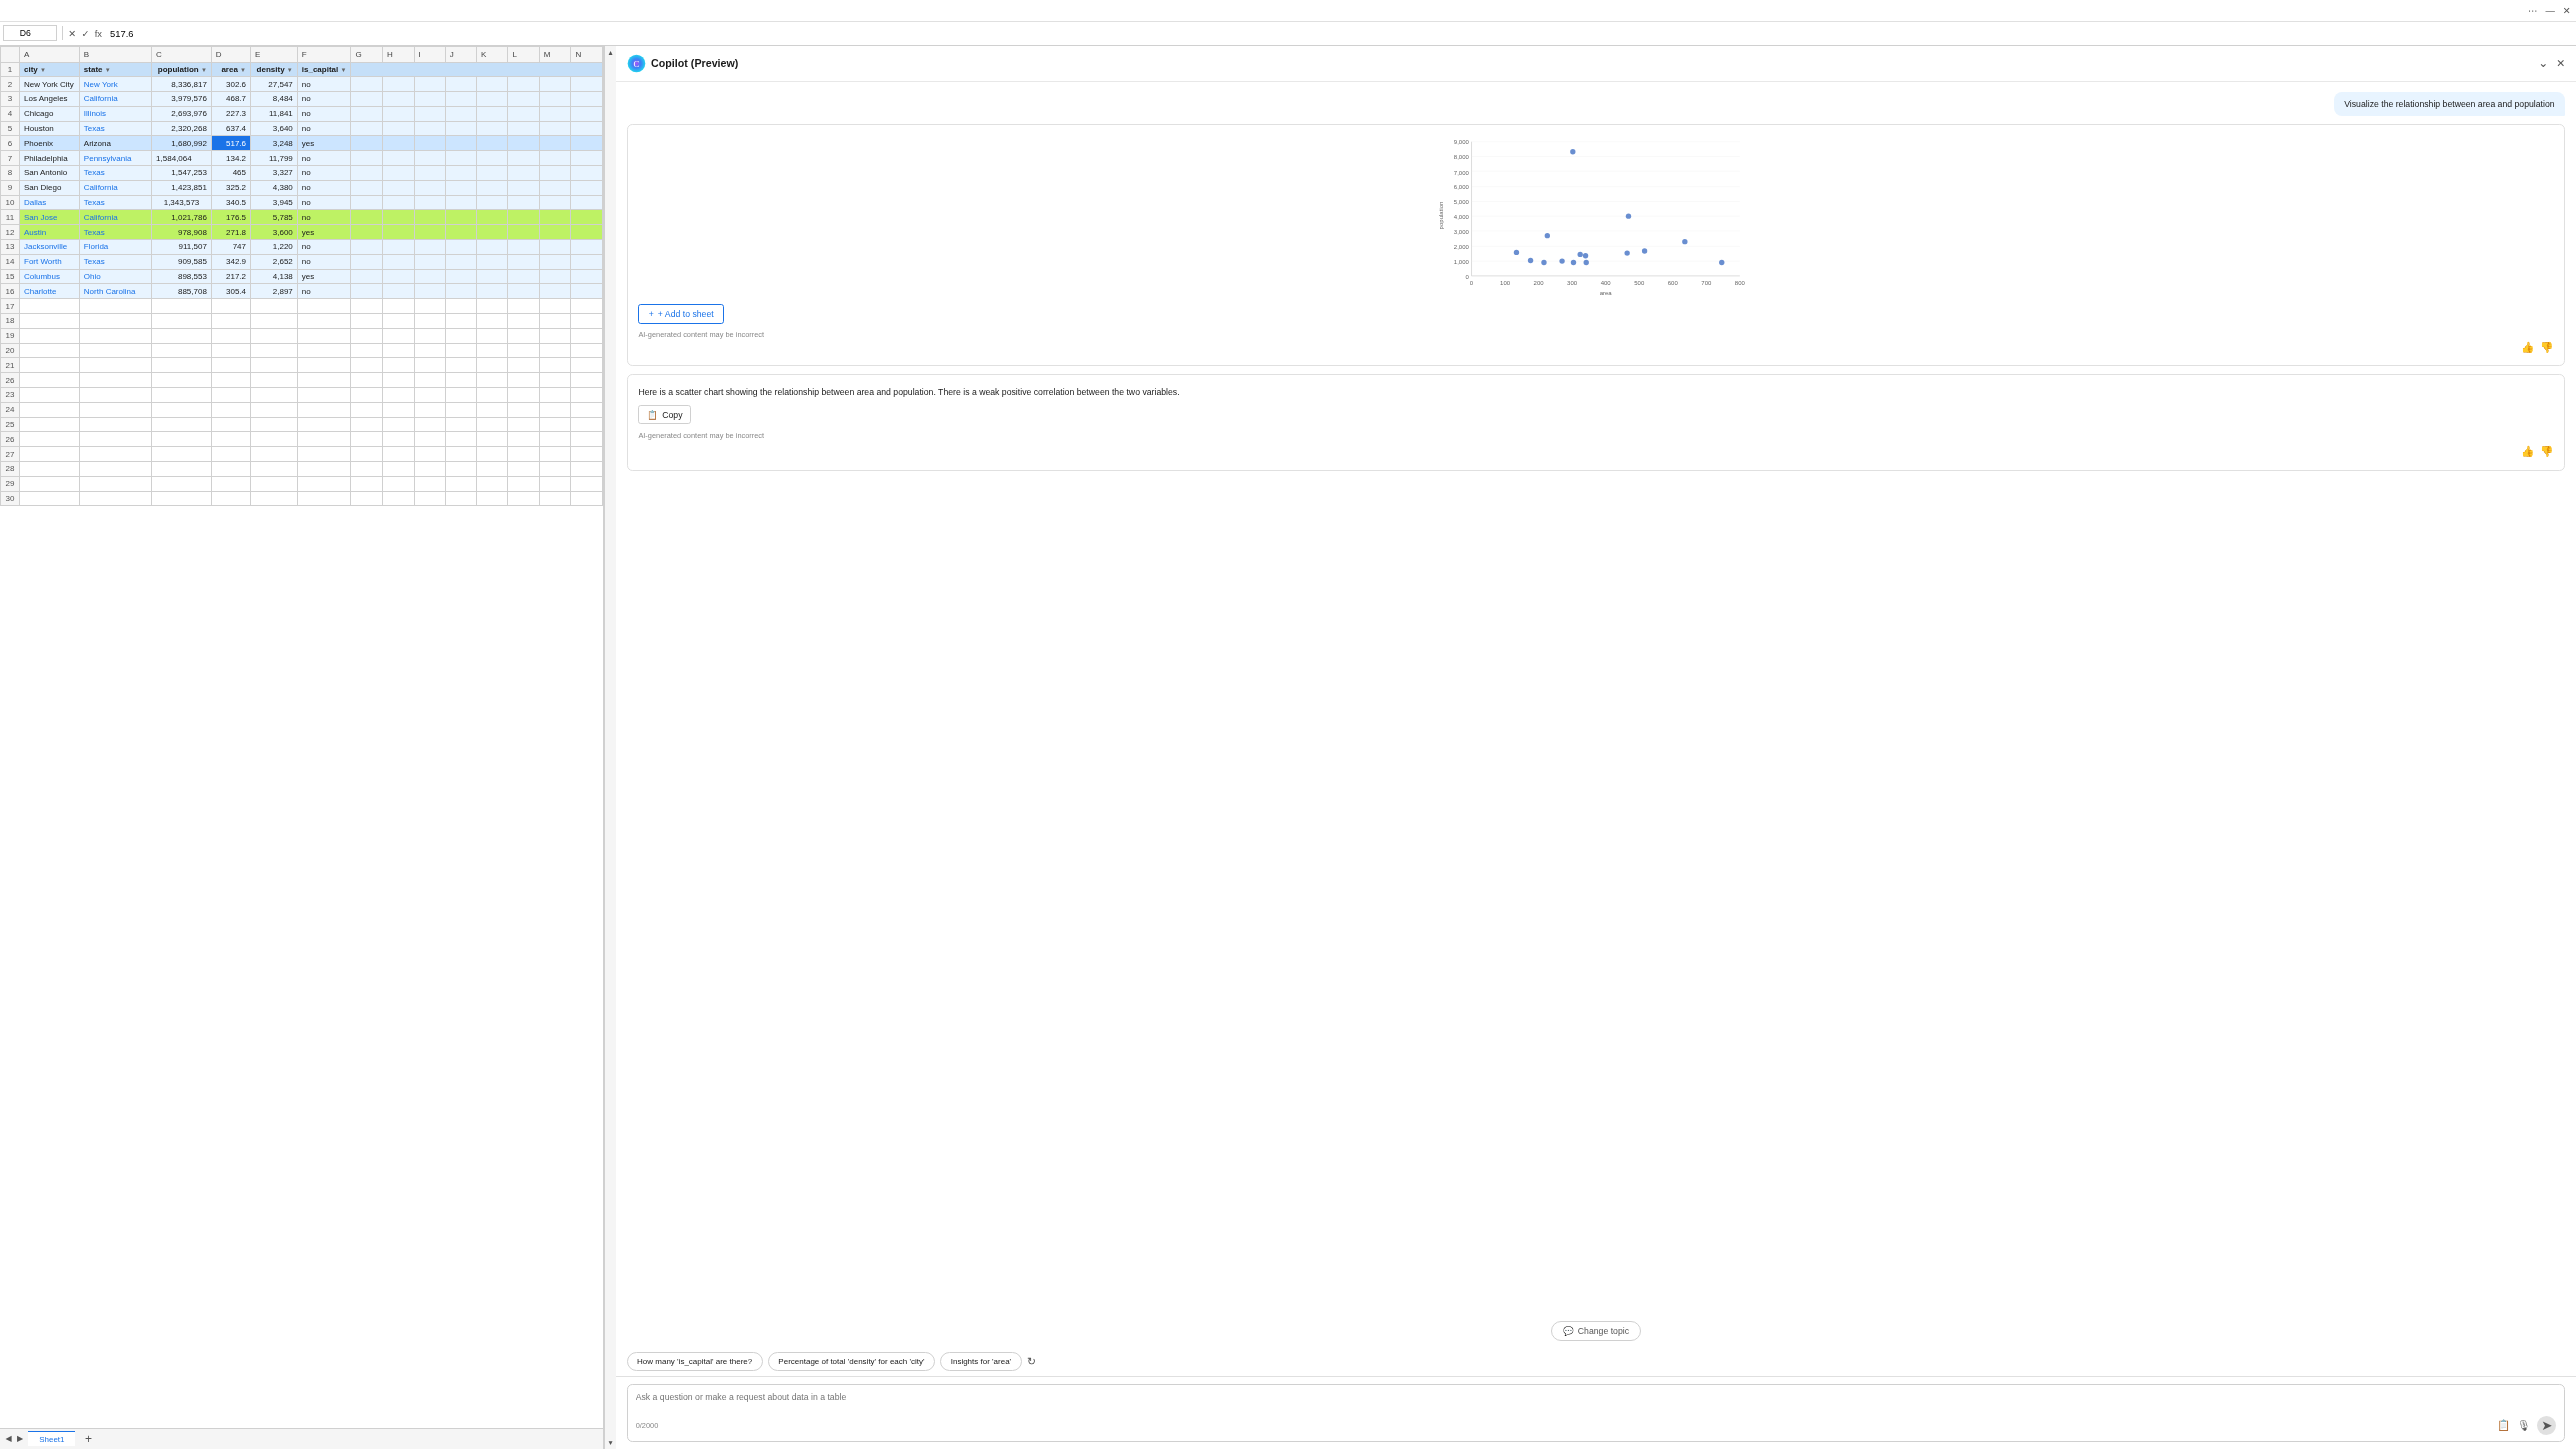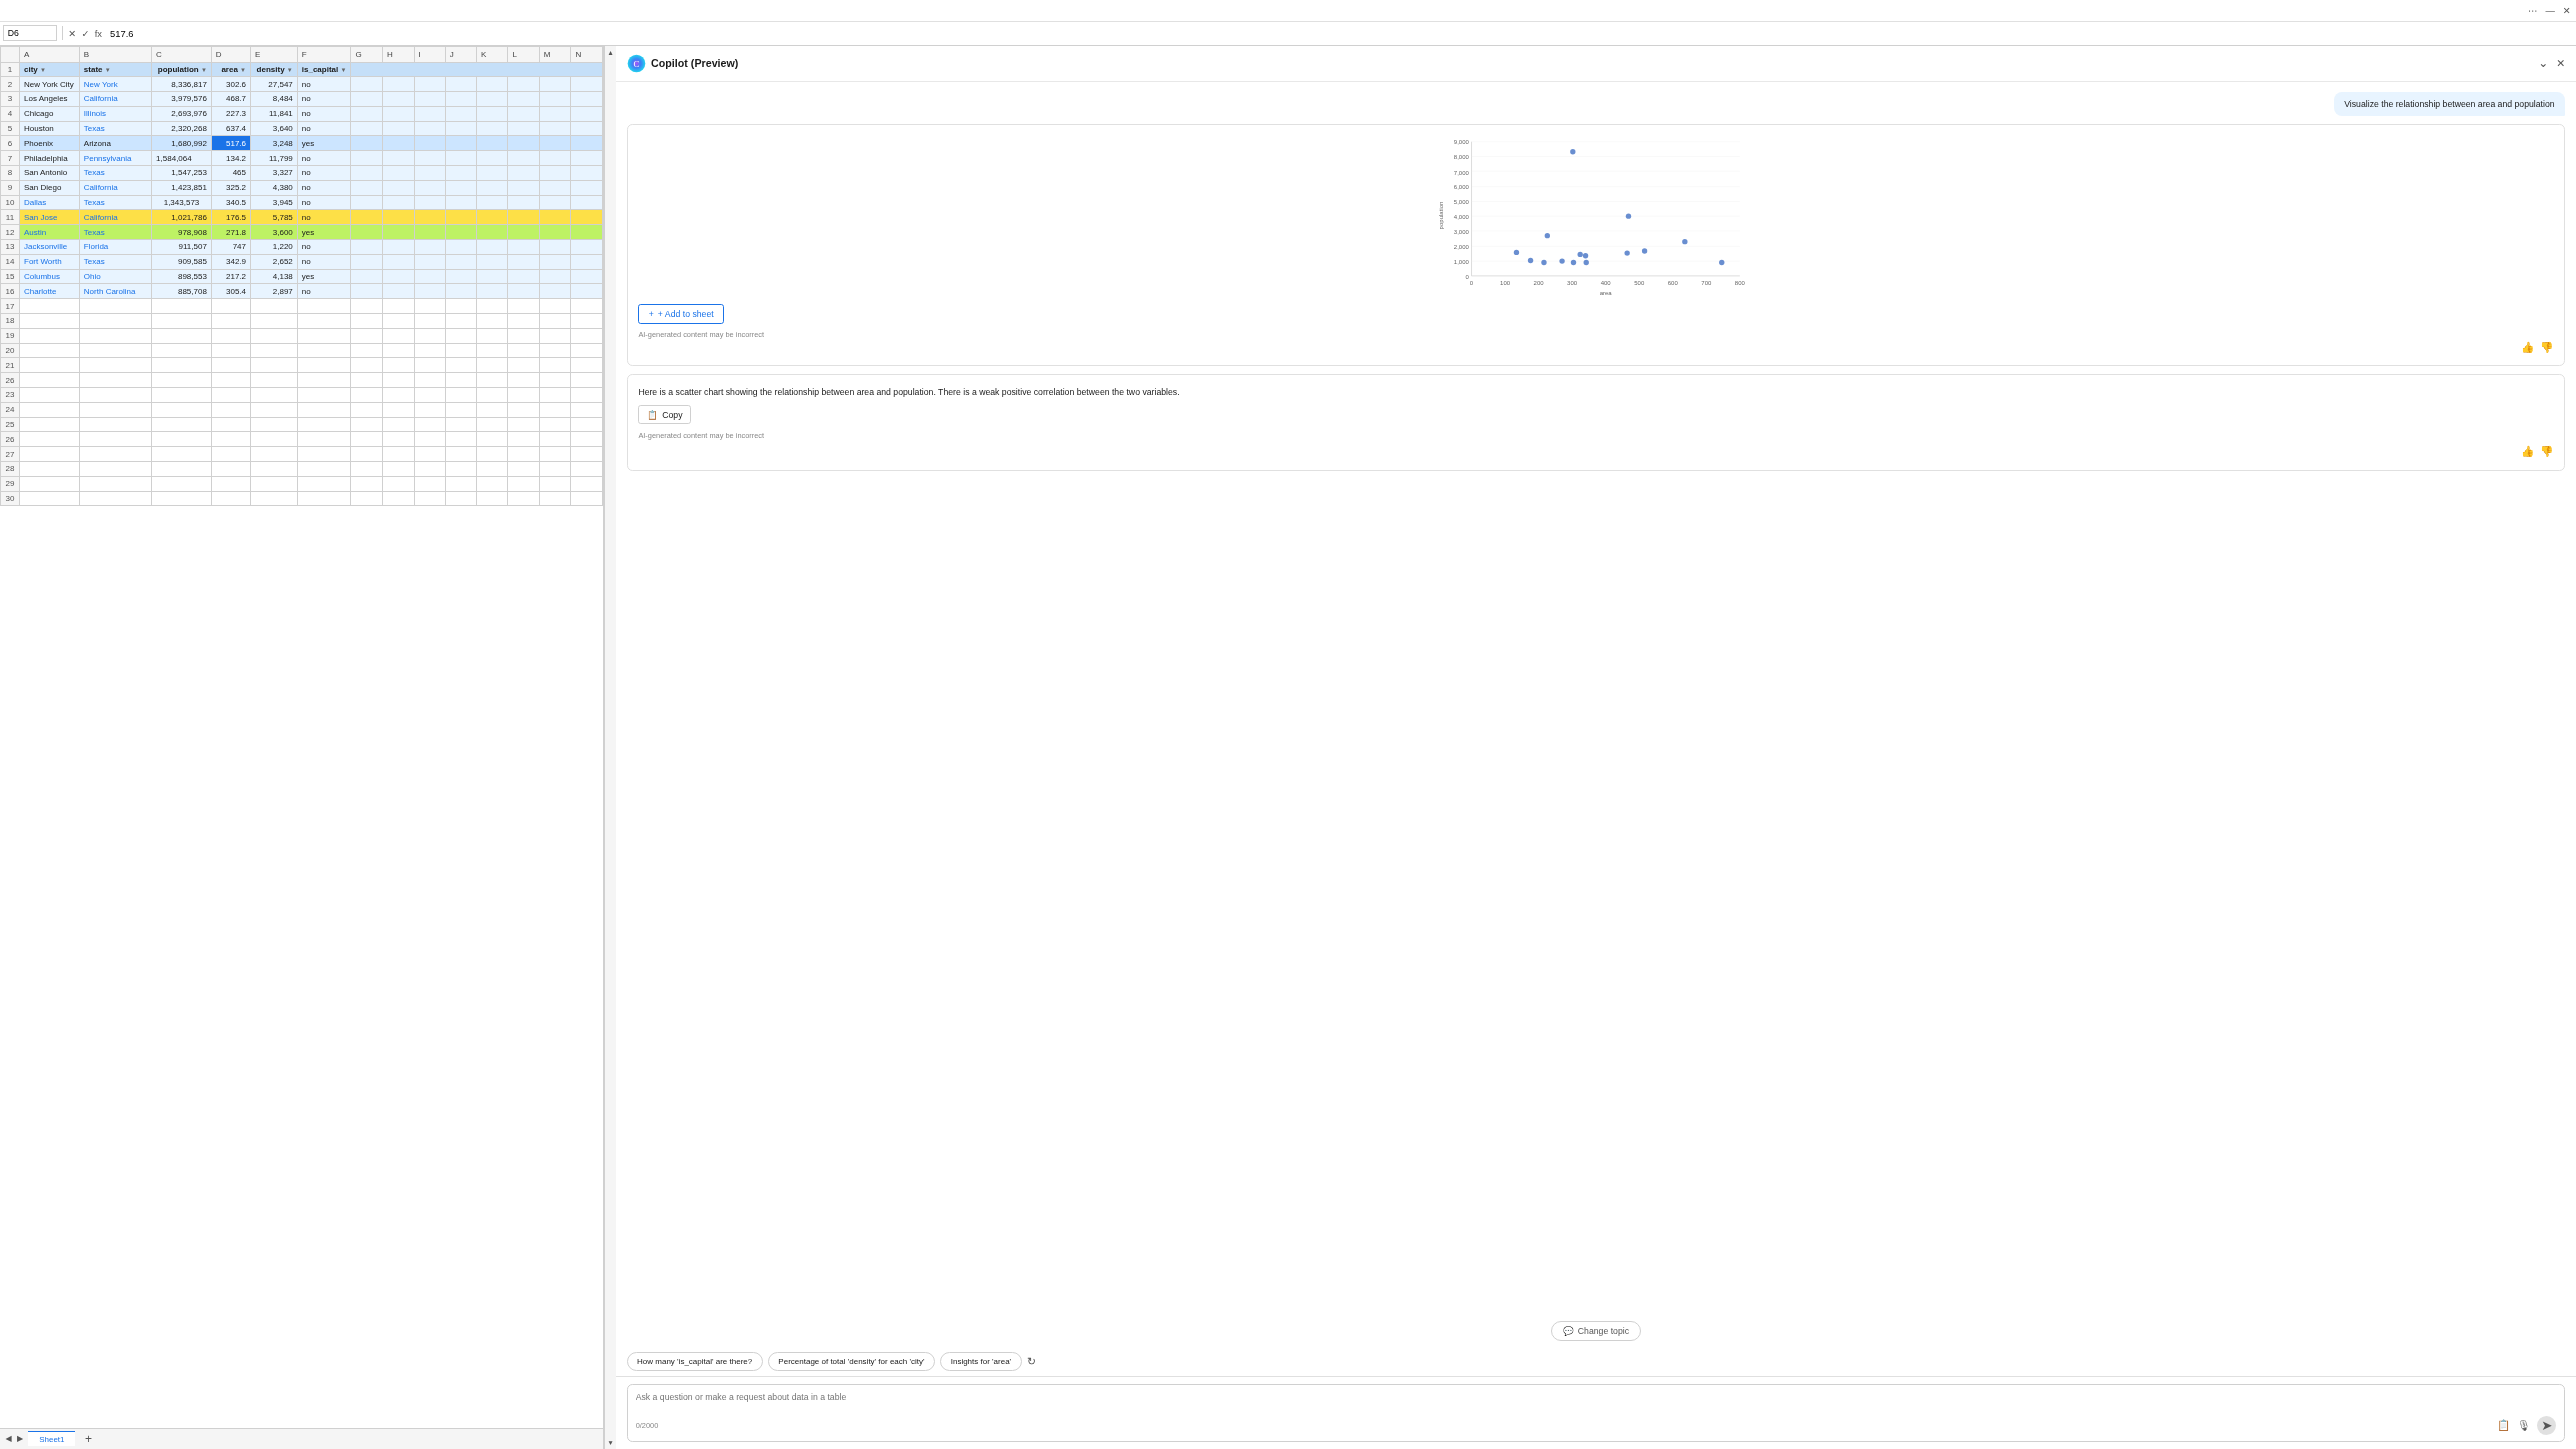--- a/index.html
+++ b/index.html
@@ -4,21 +4,21 @@
   <style>
     * { box-sizing: border-box; margin: 0; padding: 0; }
     body { font-family: 'Segoe UI', Arial, sans-serif; font-size: 8.7px; background: #fff; display: flex; flex-direction: column; height: 100vh; overflow: hidden; }
 
     
     .title-bar { height: 21.5px; background: #fff; display: flex; align-items: center; justify-content: flex-end; padding: 0 5.4px; border-bottom: 0.7px solid #e0e0e0; }
     .title-bar-icons { display: flex; gap: 8px; font-size: 9.4px; color: #555; }
 
     
     .formula-bar { height: 24px; display: flex; align-items: center; border-bottom: 0.7px solid #d0d0d0; padding: 0 2.7px; gap: 2.7px; background: #fff; }
-    .cell-ref-box { width: 54px; border: 0.7px solid #d0d0d0; height: 16px; padding: 0 4px; font-size: 8.7px; display: flex; align-items: center; }
+    .cell-ref-box { width: 54px; border: 0.7px solid #d0d0d0; height: 16px; padding: 0 16px; font-size: 8.7px; display: flex; align-items: center; }
     .formula-divider { width: 0.7px; height: 13.4px; background: #d0d0d0; margin: 0 2.7px; }
     .formula-icons { display: flex; gap: 5.4px; align-items: center; color: #555; font-size: 9.4px; }
     .formula-input { flex: 1; border: none; outline: none; font-size: 9.4px; padding: 0 5.4px; }
 
     
     .main-content { display: flex; flex: 1; overflow: hidden; }
 
     
     .spreadsheet { flex: 0 0 604px; display: flex; flex-direction: column; overflow: hidden; border-right: 0.7px solid #d0d0d0; }
 
@@ -353,21 +353,21 @@
               <td>no</td>
               <td></td>
               <td></td>
               <td></td>
               <td></td>
               <td></td>
               <td></td>
               <td></td>
               <td></td>
             </tr>
-            <tr style="background: #fde047;">
+            <tr style="background: #bef264;">
               <td class="row-header">11</td>
               <td style="color: rgb(26, 115, 232);">San Jose</td>
               <td style="color: rgb(26, 115, 232);">California</td>
               <td style="text-align: right;">1,021,786</td>
               <td style="text-align: right;">176.5</td>
               <td style="text-align: right;">5,785</td>
               <td>no</td>
               <td></td>
               <td></td>
               <td></td>

